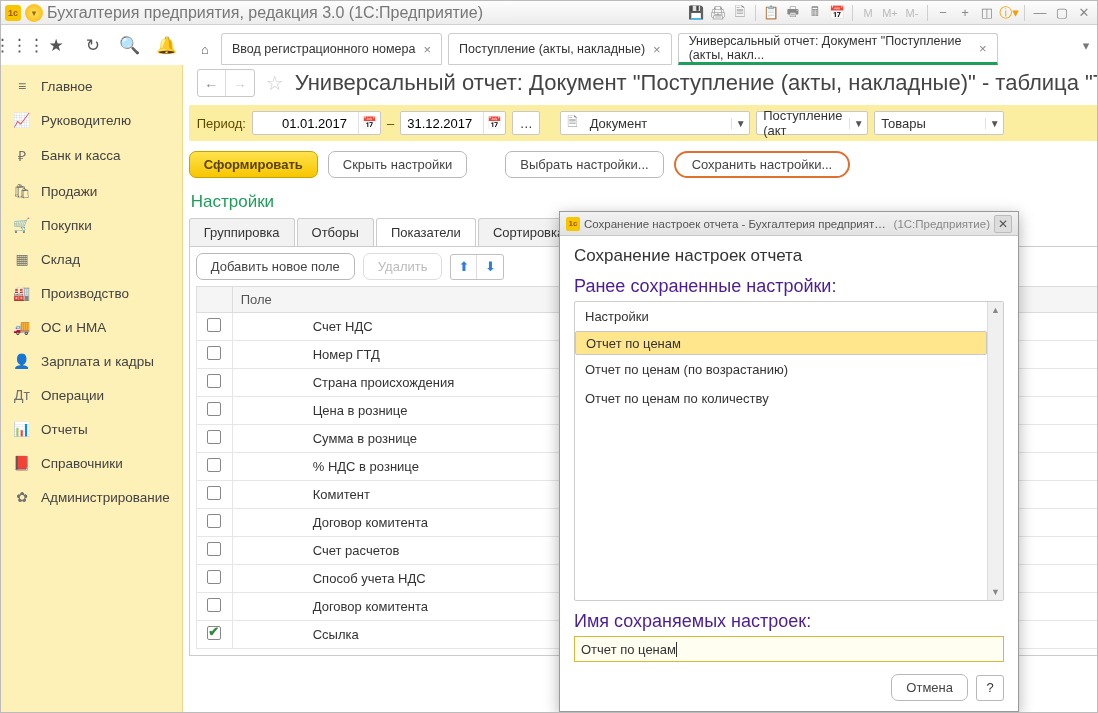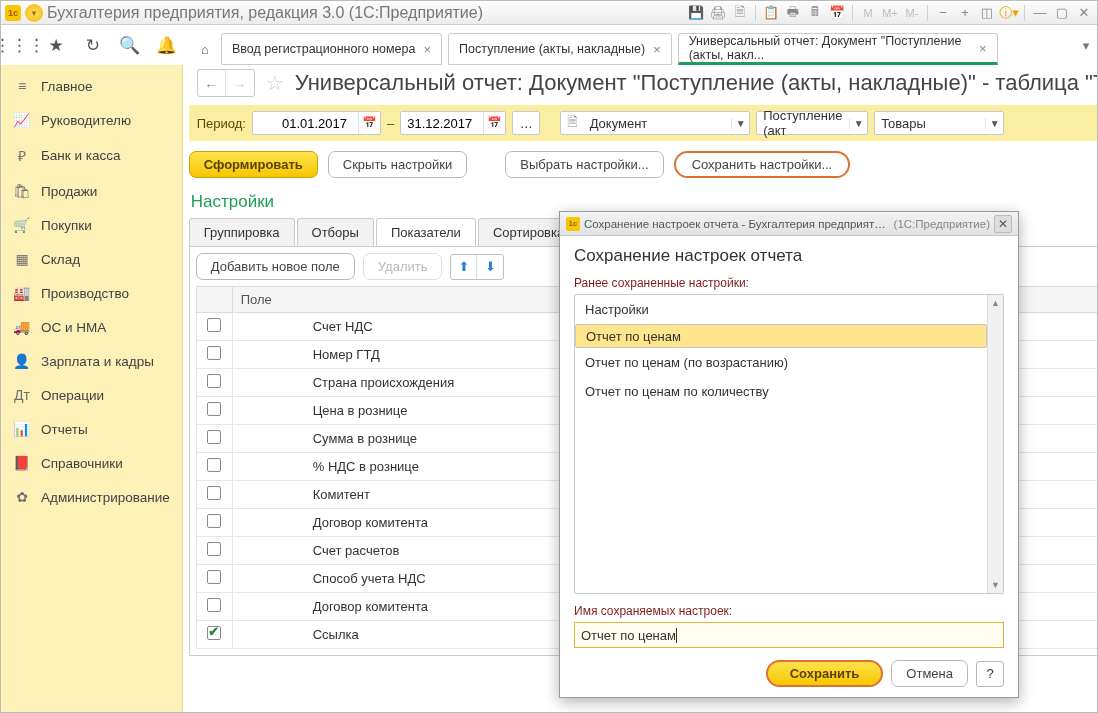--- a/index.html
+++ b/index.html
@@ -71,21 +71,21 @@
   .chk.on::after{content:"✔";color:#2e8b3e;position:absolute;top:-3px;left:0;font-size:13px;font-weight:bold;}
   
   .dialog{position:absolute; left:558px; top:210px; width:460px; background:#fff; border:1px solid #9a9a9a; box-shadow:0 4px 14px rgba(0,0,0,0.3);}
   .dlg-title{background:linear-gradient(#f2f2f2,#e2e2e2); height:24px; display:flex;align-items:center; padding:0 6px; border-bottom:1px solid #c8c8c8; gap:4px;}
   .dlg-title .logo{width:14px;height:14px;background:#f7c600;border-radius:2px;font-size:8px;display:flex;align-items:center;justify-content:center;color:#a05a00;font-weight:bold;}
   .dlg-title .txt{font-size:11.5px;color:#555;flex:1;white-space:nowrap;overflow:hidden;text-overflow:ellipsis;}
   .dlg-title .meta{font-size:11.5px;color:#888;}
   .dlg-title .x{width:18px;height:18px;display:flex;align-items:center;justify-content:center;background:#ddd;color:#555;font-size:12px;border:1px solid #bbb;border-radius:2px;}
   .dlg-body{padding:10px 14px;}
   .dlg-head{font-size:17px;color:#333;margin-bottom:10px;}
-  .dlg-sub{font-size:12px;color:#7f1d1d;margin-bottom:4px;}
+  .dlg-sub{font-size:18px;color:#4c1d95;margin-bottom:4px;}
   .saved-box{border:1px solid #ccc;border-radius:2px;height:300px;display:flex;}
   .saved-list{flex:1;}
   .saved-item{padding:7px 10px;font-size:13px;}
   .saved-item.sel{background:#ffe58b;}
   .scroll-stub{width:16px;background:#f0f0f0;border-left:1px solid #ddd;position:relative;}
   .scroll-stub .up,.scroll-stub .dn{position:absolute;left:0;width:100%;height:16px;display:flex;align-items:center;justify-content:center;color:#888;font-size:9px;}
   .scroll-stub .up{top:0;} .scroll-stub .dn{bottom:0;}
   .name-field{margin-top:10px;}
   .name-input{display:flex;border:1px solid #d8b836;background:#fffef0;height:26px;align-items:center;padding:0 6px;}
   .cursor-caret{display:inline-block;width:1px;height:15px;background:#333;vertical-align:middle;}
@@ -360,18 +360,17 @@
       </div>
     </div>
     <div class="name-field">
       <div class="dlg-sub" data-interactable="false">Имя сохраняемых настроек:</div>
       <div class="name-input" data-interactable="true">
         <span data-interactable="false">Отчет по ценам</span>
           <span class="cursor-caret" data-interactable="false"></span>
       </div>
     </div>
     <div class="dlg-buttons" data-interactable="false">
-      <div class="btn primary oval" data-interactable="true">Сохранить</div>
       <div class="btn" data-interactable="true">Отмена</div>
       <div class="q" data-interactable="true">?</div>
     </div>
   </div>
 </div>
 
 </body></html>

